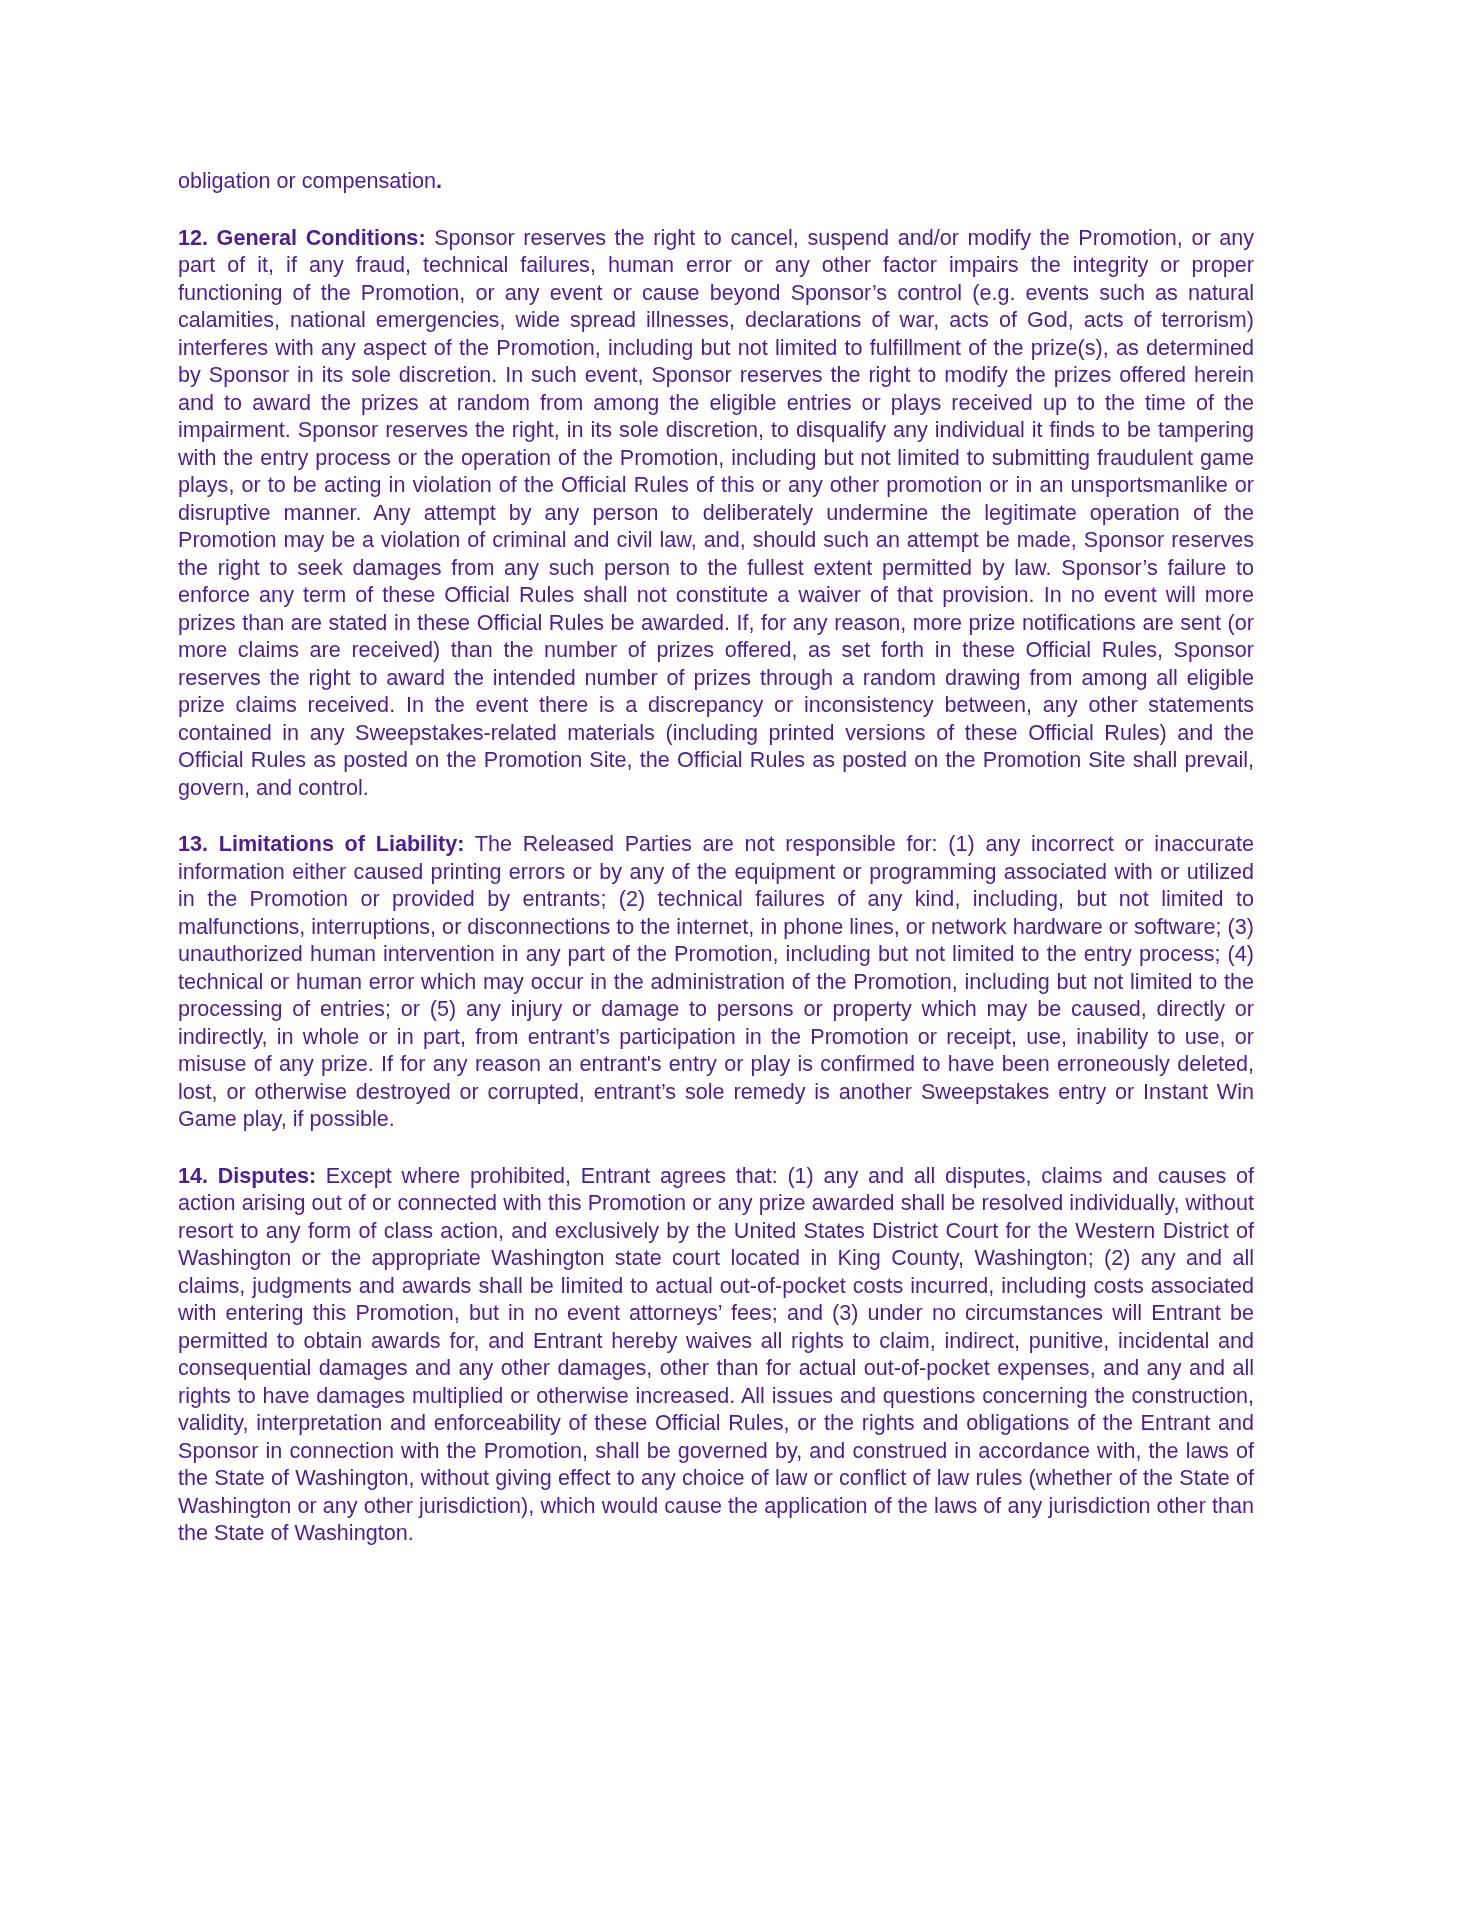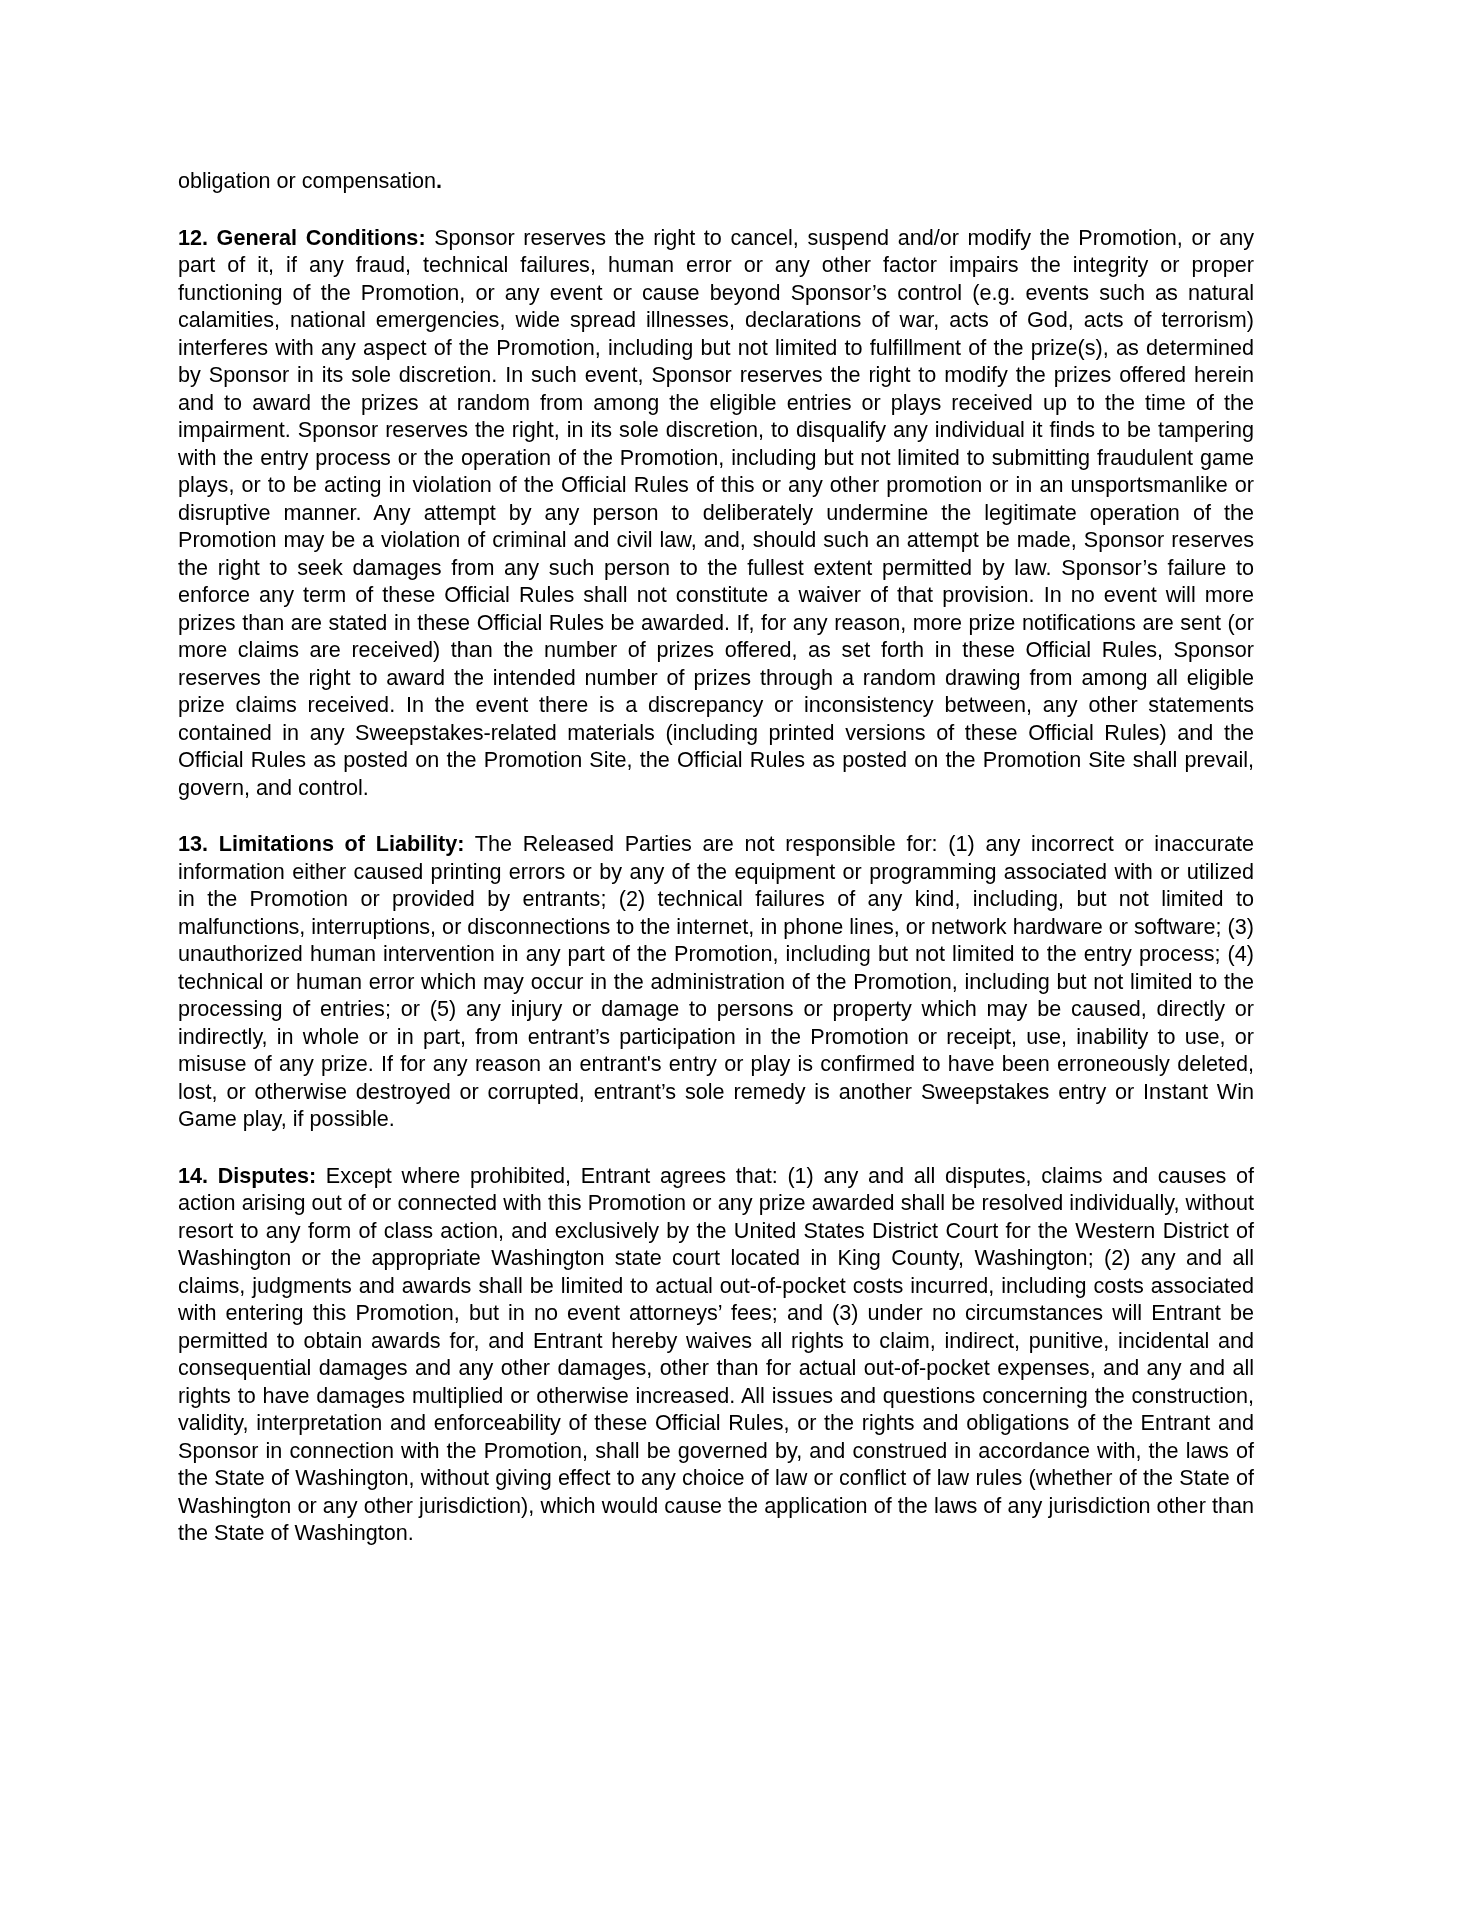--- a/index.html
+++ b/index.html
@@ -10,21 +10,21 @@
   .page {
     position: relative;
     width: 1432px;
     height: 1920px;
     background: #ffffff;
     box-sizing: border-box;
     padding: 167px 178px 0 178px;
     font-family: "Liberation Sans", "DejaVu Sans", sans-serif;
     font-size: 21.6px;
     line-height: 27.5px;
-    color: #000000;
+    color: #4c1d95;
     overflow: hidden;
   }
   .para {
     margin: 0 0 29px 0;
     text-align: justify;
     text-justify: inter-word;
   }
   .lead, .tail {
     font-weight: bold;
   }

